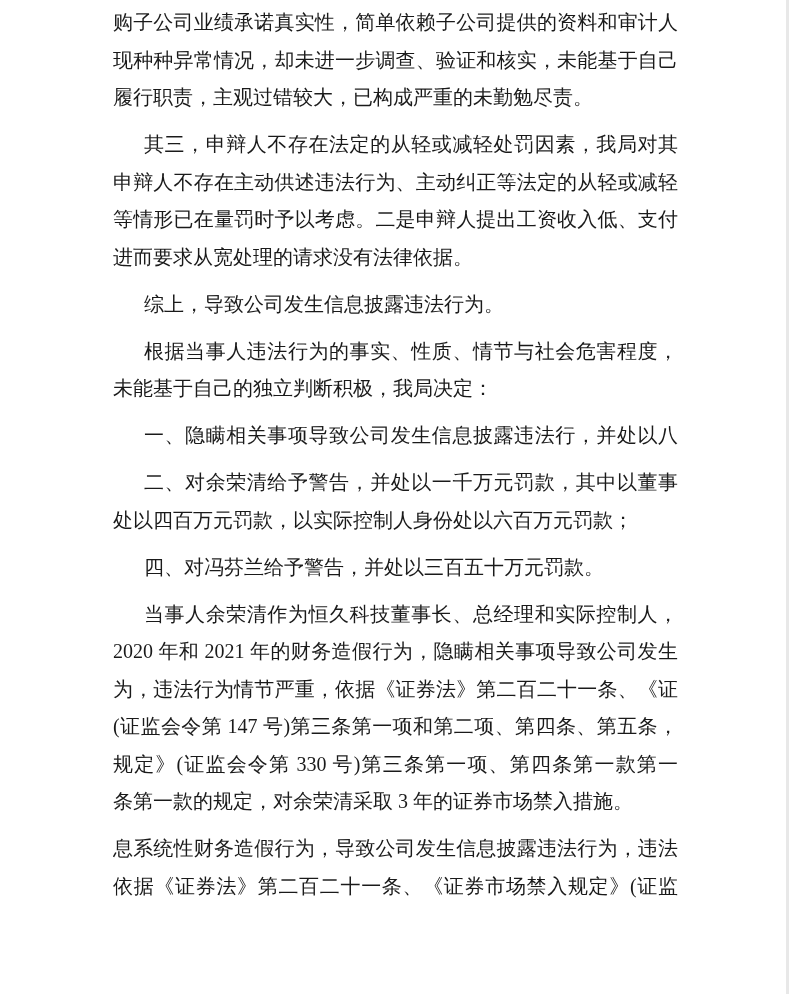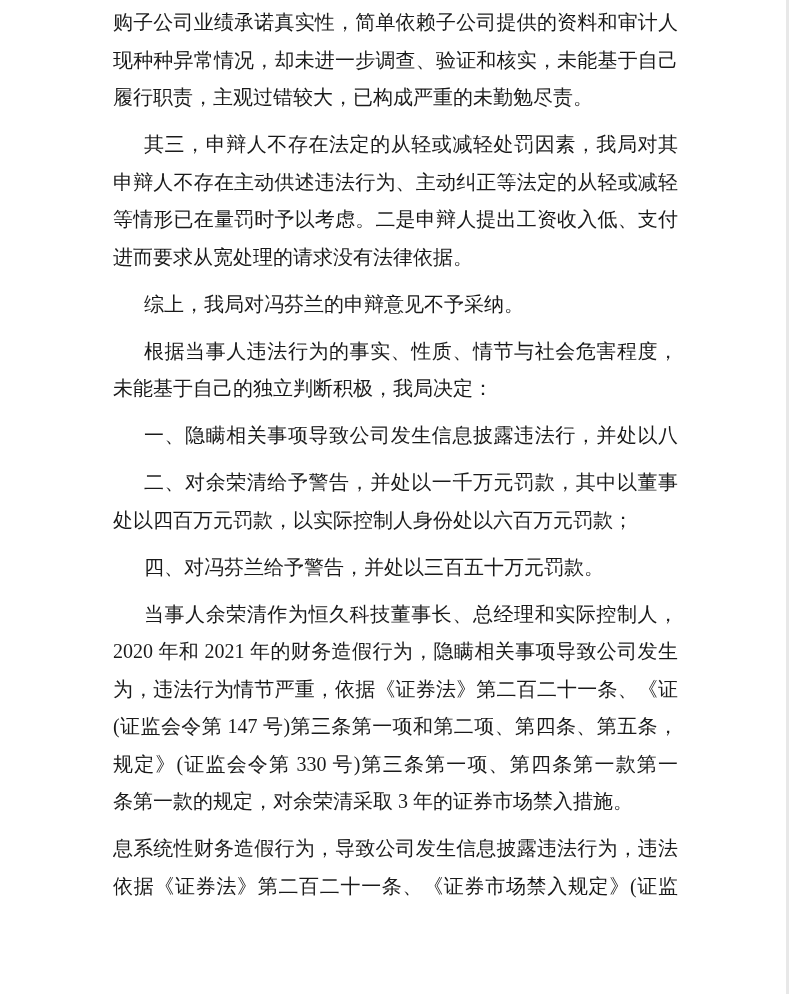--- a/index.html
+++ b/index.html
@@ -59,21 +59,21 @@
       <div class="line">现种种异常情况，却未进一步调查、验证和核实，未能基于自己的独立判断积极</div>
       <div class="line end">履行职责，主观过错较大，已构成严重的未勤勉尽责。</div>
     </div>
     <div class="para">
       <div class="line indent">其三，申辩人不存在法定的从轻或减轻处罚因素，我局对其量罚适当。一是</div>
       <div class="line">申辩人不存在主动供述违法行为、主动纠正等法定的从轻或减轻情节，配合调查</div>
       <div class="line">等情形已在量罚时予以考虑。二是申辩人提出工资收入低、支付能力有限等理由，</div>
       <div class="line end">进而要求从宽处理的请求没有法律依据。</div>
     </div>
     <div class="para">
-      <div class="line indent end">综上，我局对冯芬兰的申辩意见不予采纳。</div>
+      <div class="line indent end">综上，导致公司发生信息披露违法行为。</div>
     </div>
     <div class="para">
       <div class="line indent">根据当事人违法行为的事实、性质、情节与社会危害程度，依据《证券法》</div>
       <div class="line end">未能基于自己的独立判断积极，我局决定：</div>
     </div>
     <div class="para">
       <div class="line indent end">一、隐瞒相关事项导致公司发生信息披露违法行，并处以八百万元罚款；</div>
     </div>
     <div class="para">
       <div class="line indent">二、对余荣清给予警告，并处以一千万元罚款，其中以董事长、总经理身份</div>

